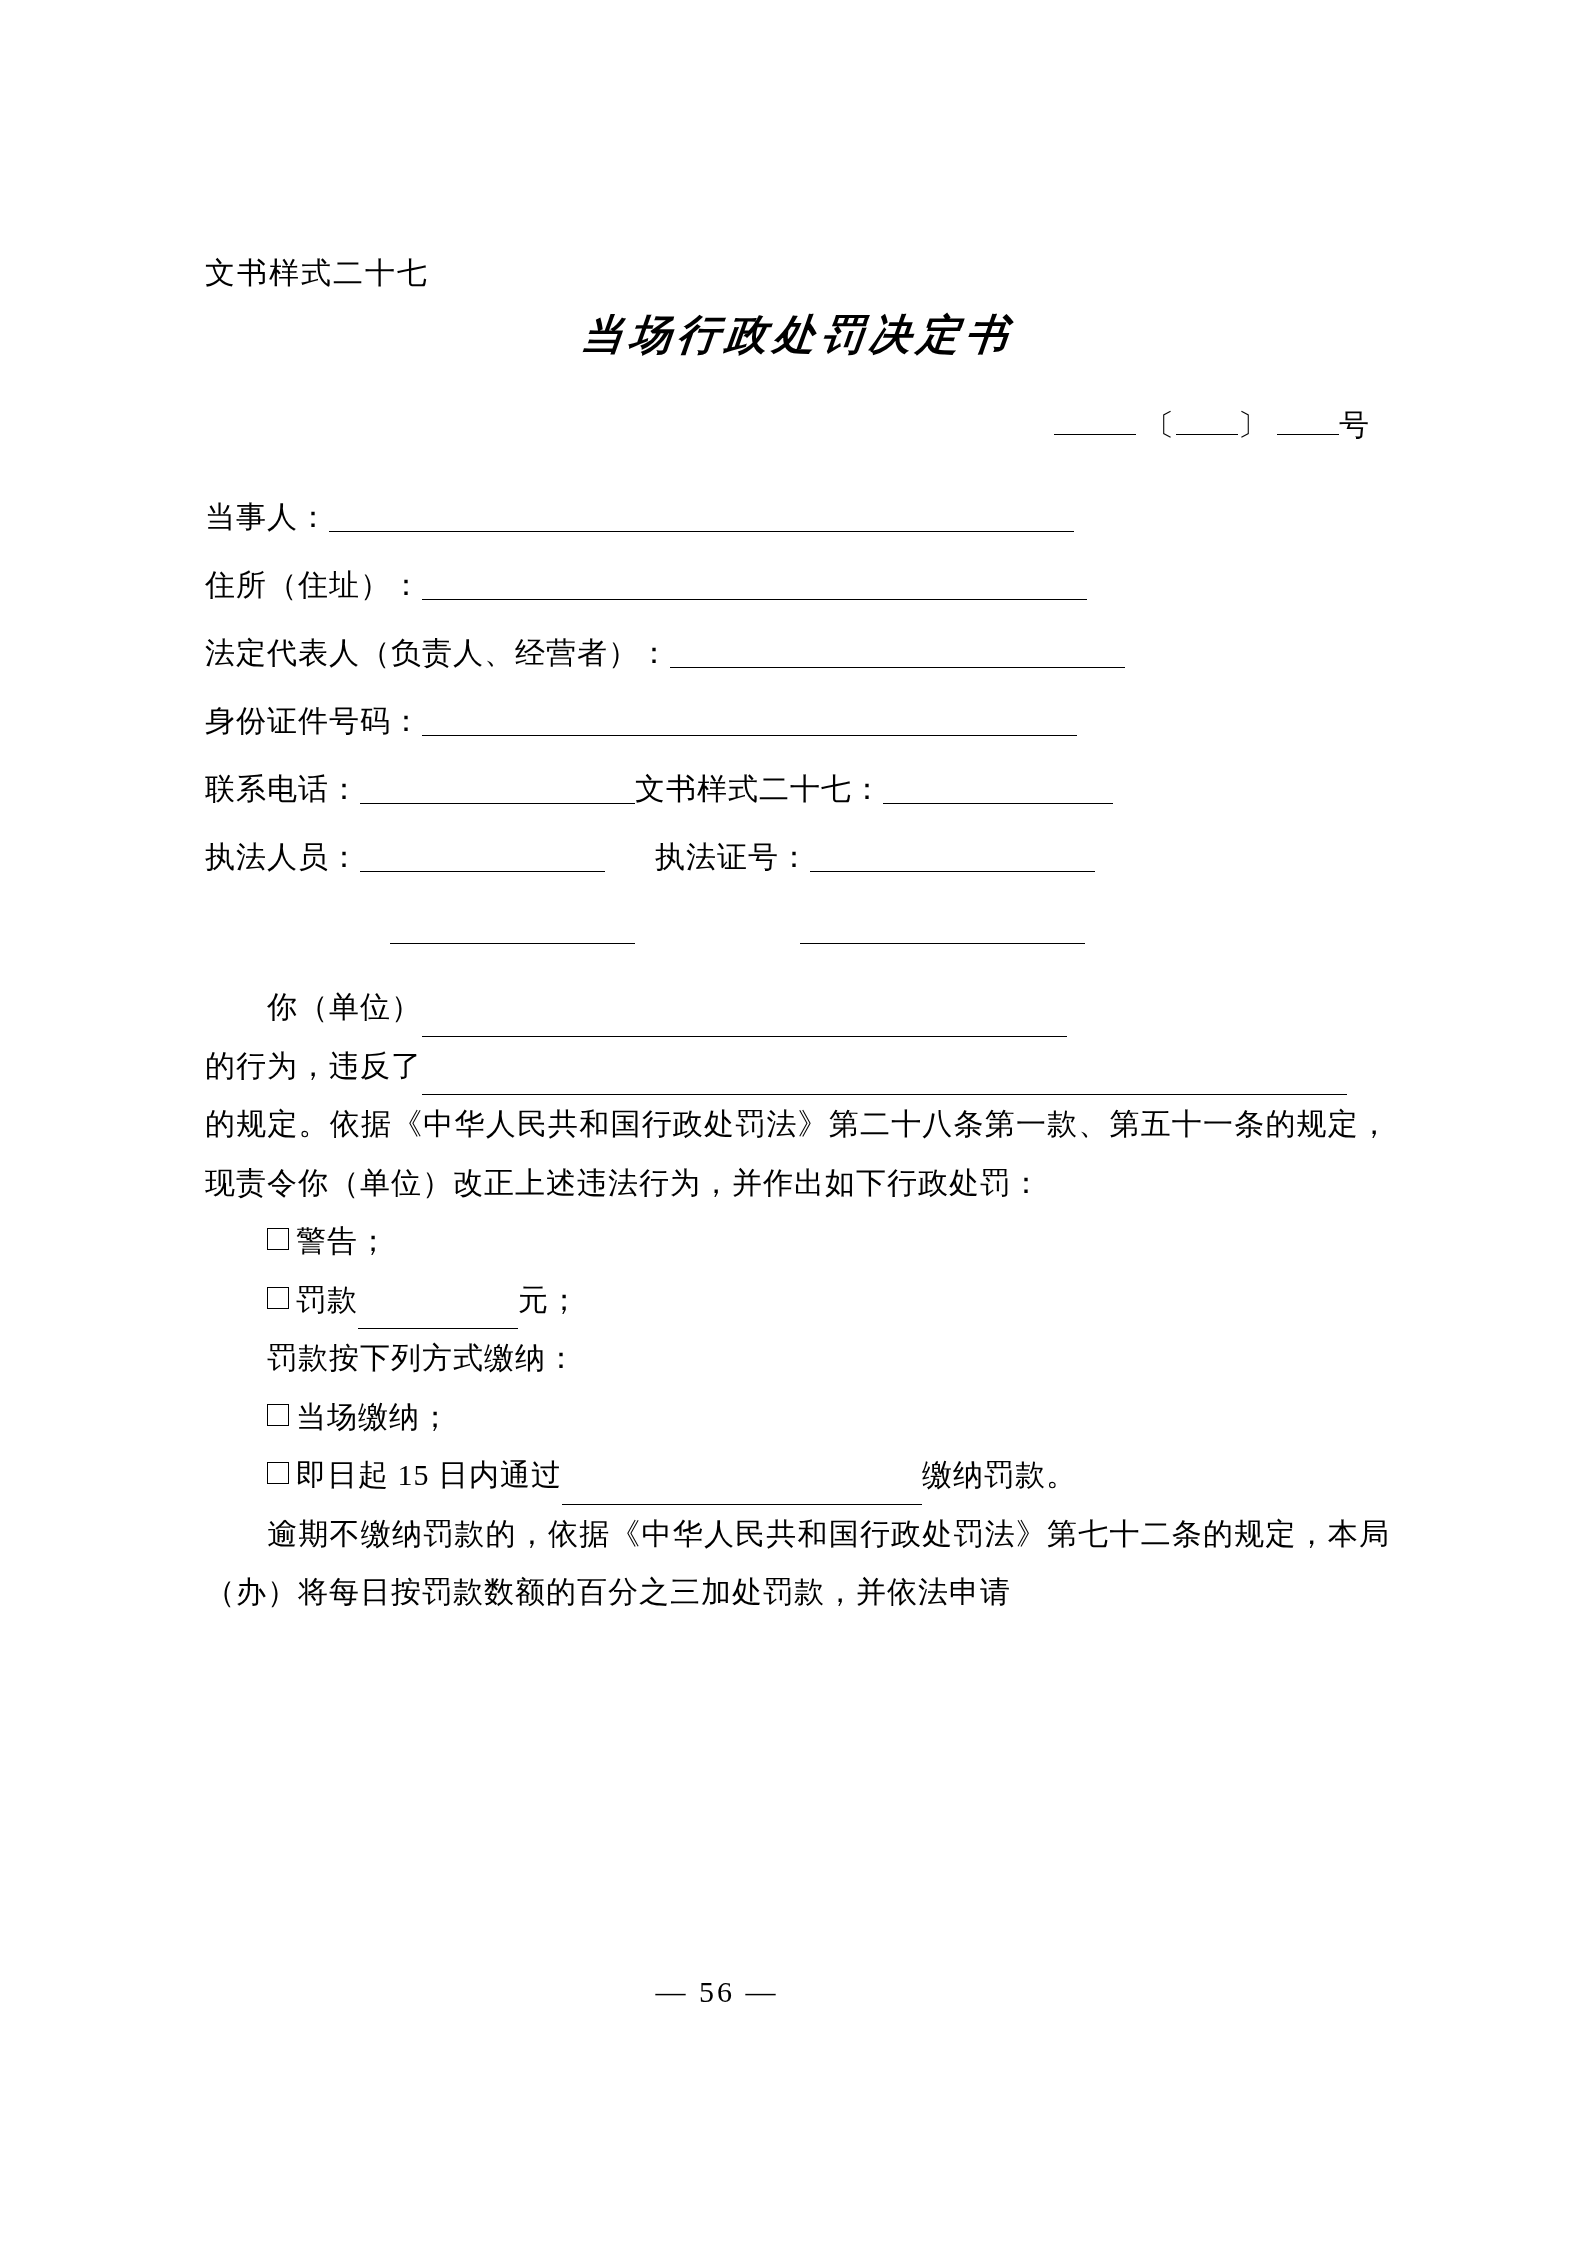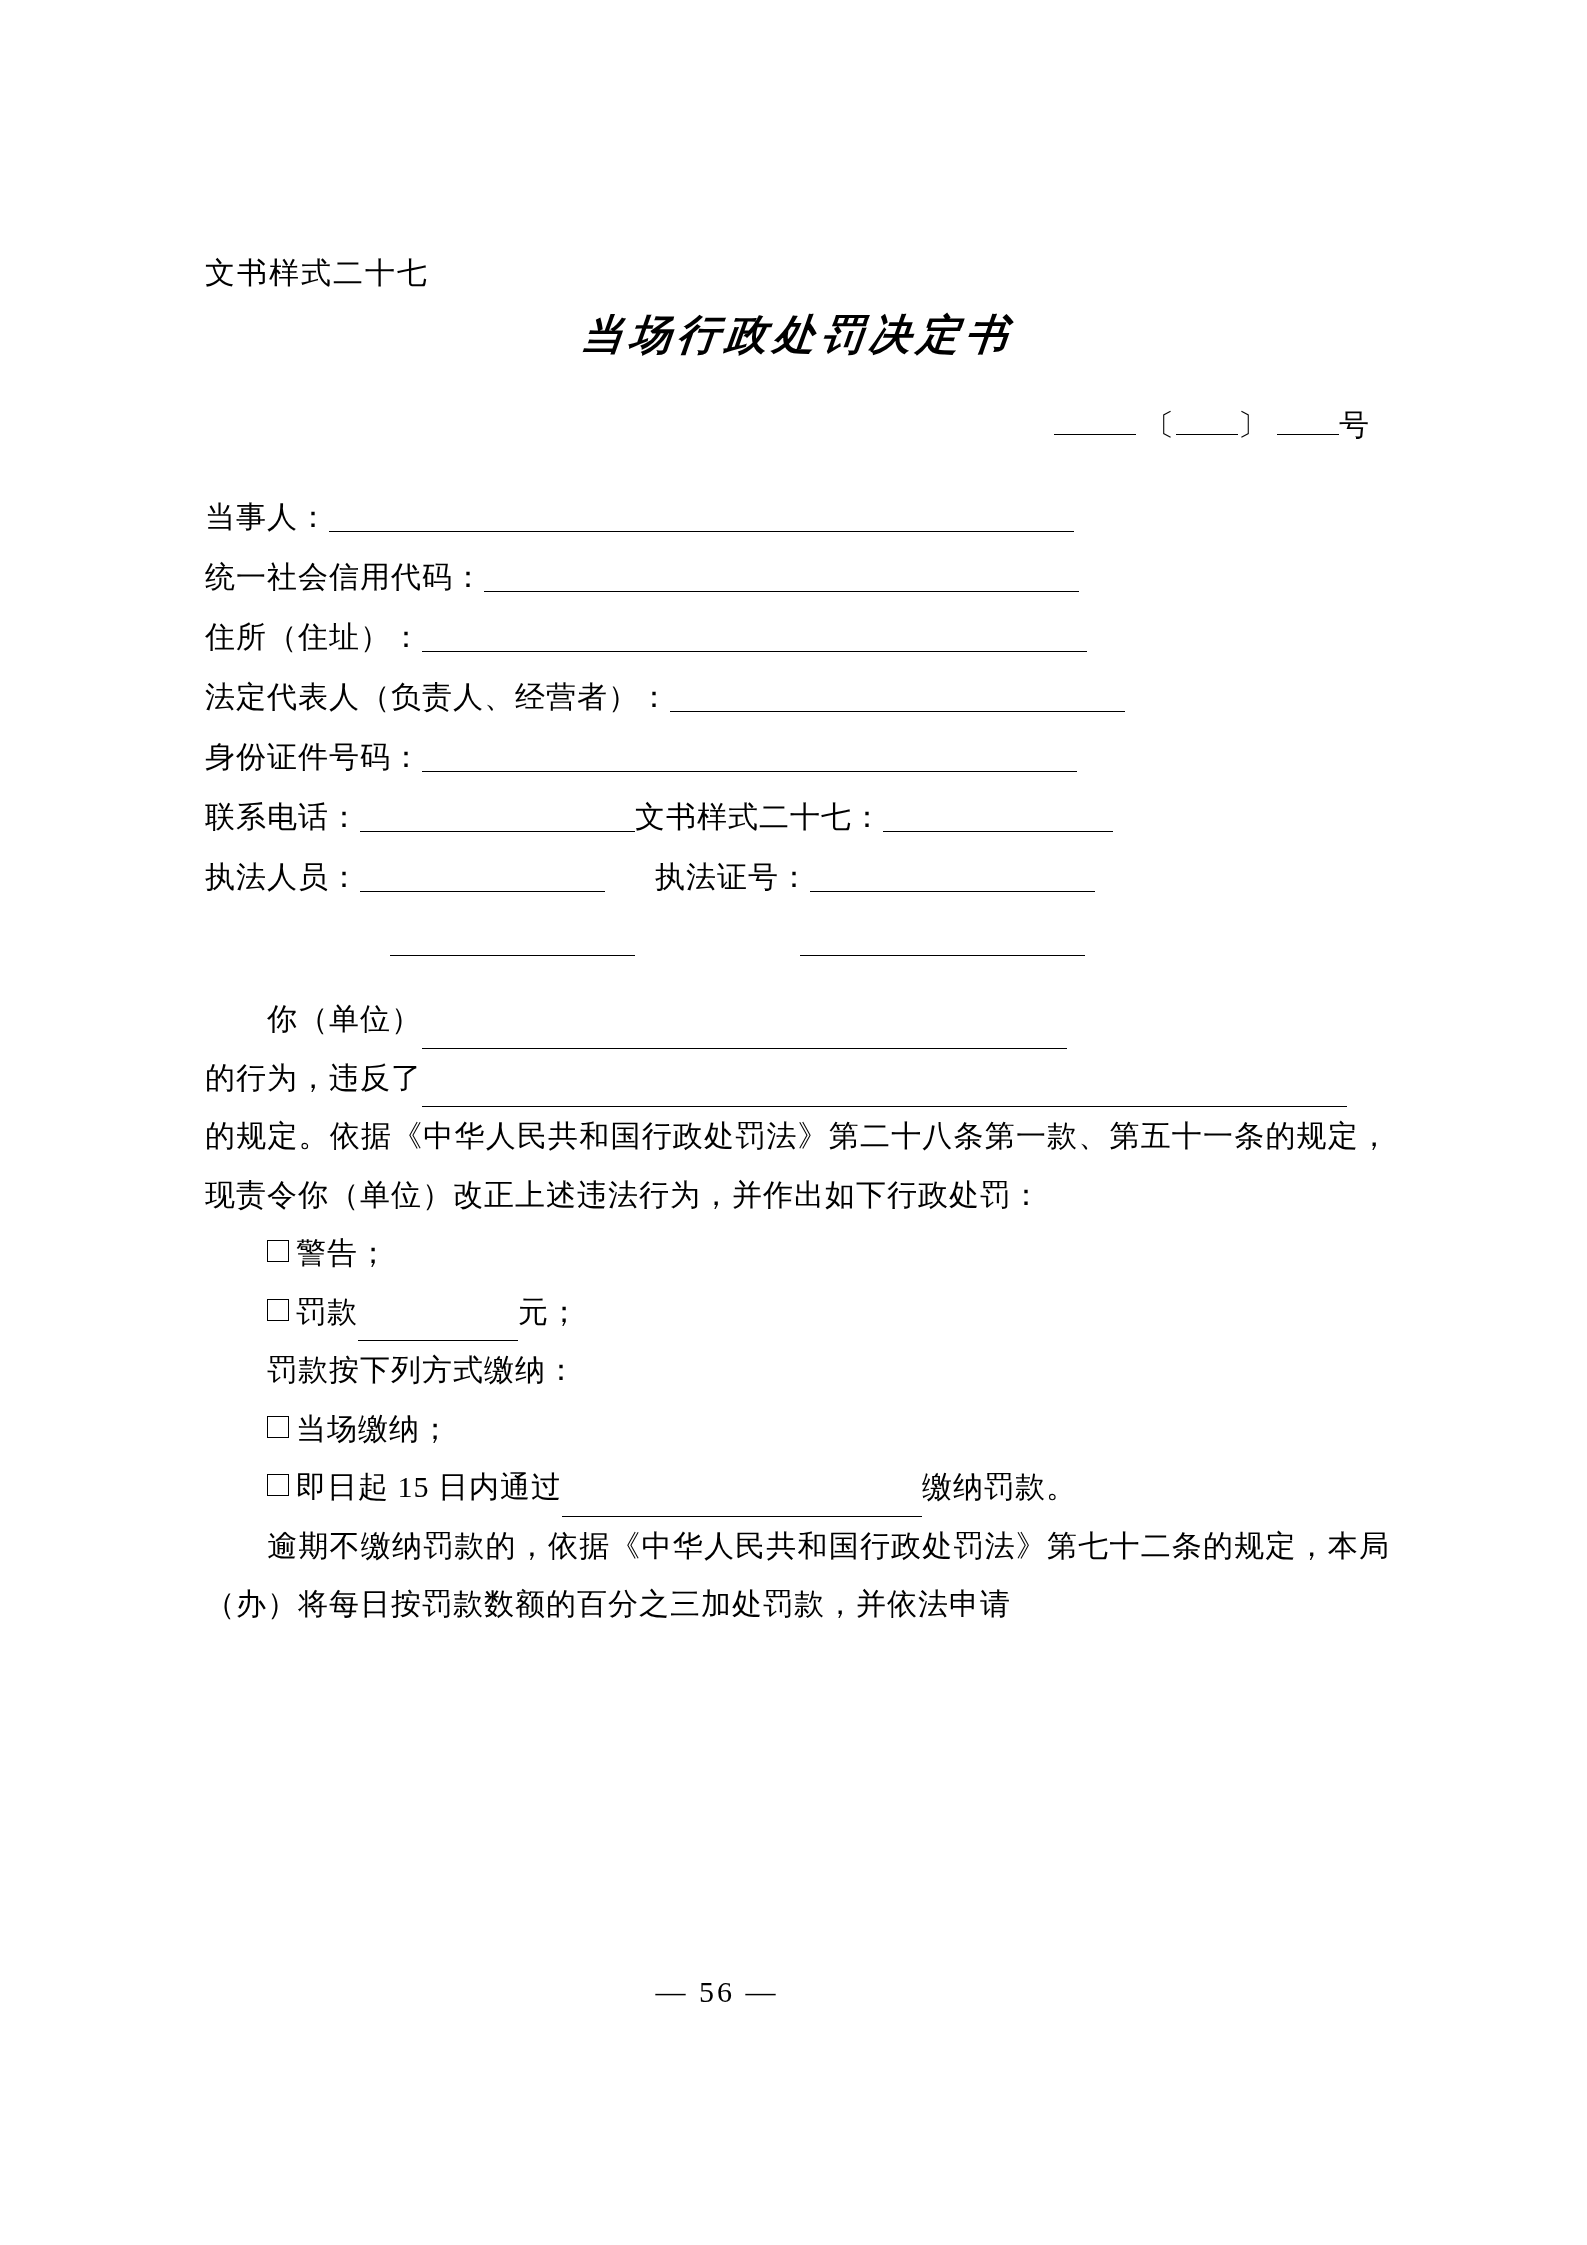--- a/index.html
+++ b/index.html
@@ -61,21 +61,21 @@
     border-bottom: 1.5px solid #000;
     width: 82px;
     vertical-align: baseline;
   }
   .fields {
     margin-top: 56px;
   }
   .field-row {
     font-size: 30px;
     line-height: 1.0;
-    margin-bottom: 30px;
+    margin-bottom: 38px;
     white-space: nowrap;
     letter-spacing: 1px;
   }
   .label {
     display: inline-block;
   }
   .line {
     display: inline-block;
     border-bottom: 1.5px solid #000;
     height: 26px;
@@ -143,23 +143,20 @@
       <span>〔</span><span class="u-short"></span><span>〕</span>
       <span class="u-short"></span><span>号</span>
     </div>
 
     <div class="fields">
 
       <div class="field-row">
         <span class="label">当事人：</span><span class="line" style="width:745px"></span>
       </div>
 
-      <div class="field-row">
-        <span class="label">统一社会信用代码：</span><span class="line" style="width:595px"></span>
-      </div>
 
       <div class="field-row">
         <span class="label">住所（住址）：</span><span class="line" style="width:665px"></span>
       </div>
 
       <div class="field-row">
         <span class="label">法定代表人（负责人、经营者）：</span><span class="line" style="width:455px"></span>
       </div>
 
       <div class="field-row">

